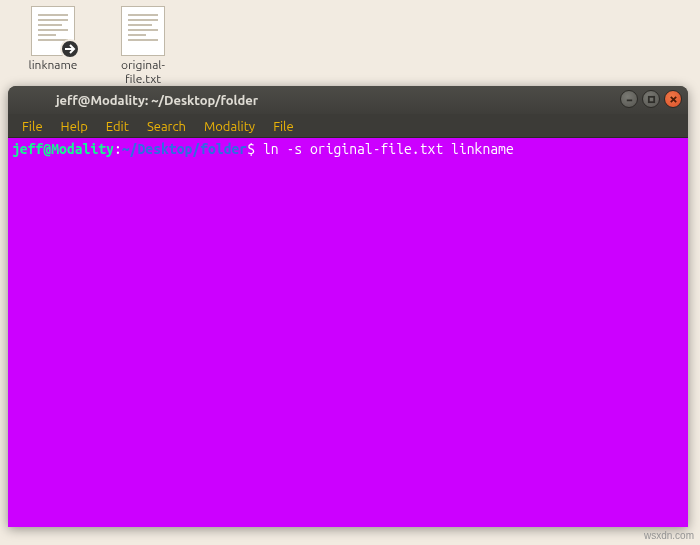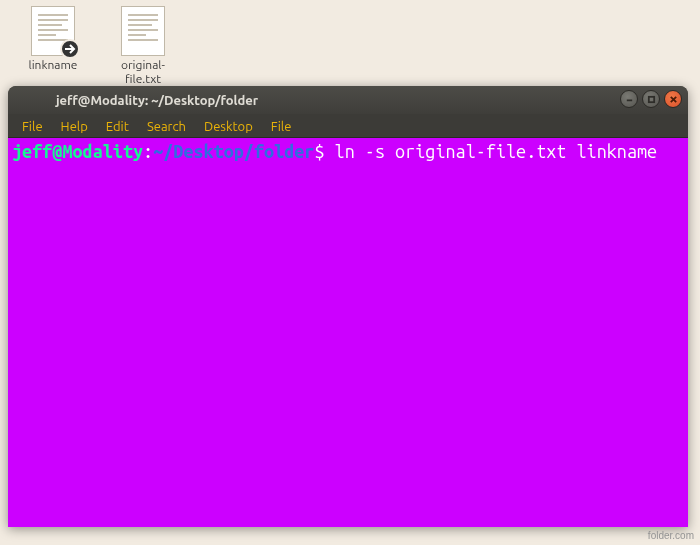--- a/index.html
+++ b/index.html
@@ -130,21 +130,21 @@
       font-size: 13px;
       padding: 2px 8px;
       cursor: pointer;
       text-align: center;
     }
 
     .terminal {
       flex: 1;
       background: #cc00ff;
       font-family: "Ubuntu Mono", "DejaVu Sans Mono", monospace;
-      font-size: 18px;
+      font-size: 14px;
       line-height: 1.3;
       padding: 2px 4px;
       color: #fff;
       overflow: hidden;
     }
     .term-line { white-space: pre; }
     .p-user { color: #17f593; font-weight: bold; }
     .p-path { color: #2f6de0; font-weight: bold; }
     .p-white { color: #ffffff; }
     .cursor {
@@ -220,23 +220,23 @@
             </svg>
         </div>
       </div>
     </div>
 
     <div class="menubar">
       <div class="menu-item">File</div>
       <div class="menu-item">Help</div>
       <div class="menu-item">Edit</div>
       <div class="menu-item">Search</div>
-      <div class="menu-item">Desktop</div>
+      <div class="menu-item">Modality</div>
       <div class="menu-item">File</div>
     </div>
 
     <div class="terminal">
       <div class="term-line"><span class="p-user">jeff@Modality</span><span class="p-white">:</span><span class="p-path">~/Desktop/folder</span><span class="p-white">$</span><span class="p-white"> </span><span class="p-white">ln -s original-file.txt linkname</span></div>
     </div>
   </div>
 
-  <div class="watermark">folder.com</div>
+  <div class="watermark">wsxdn.com</div>
 </div>
 
 </body></html>

